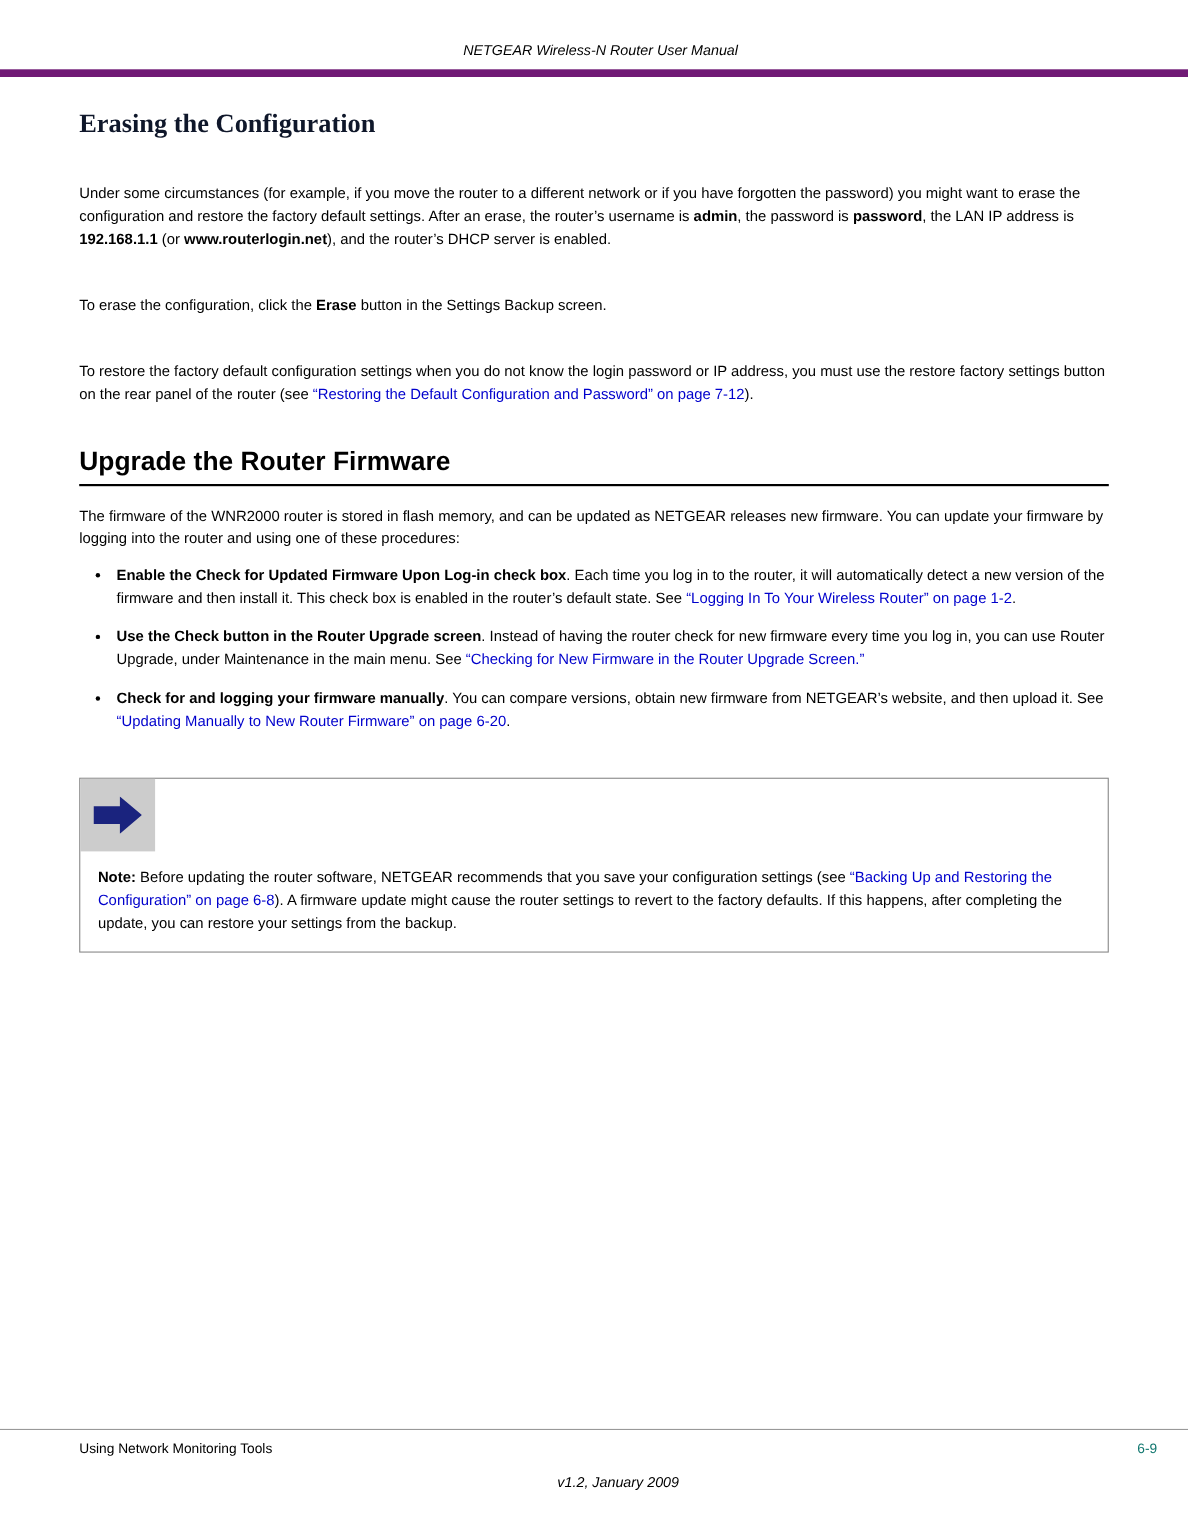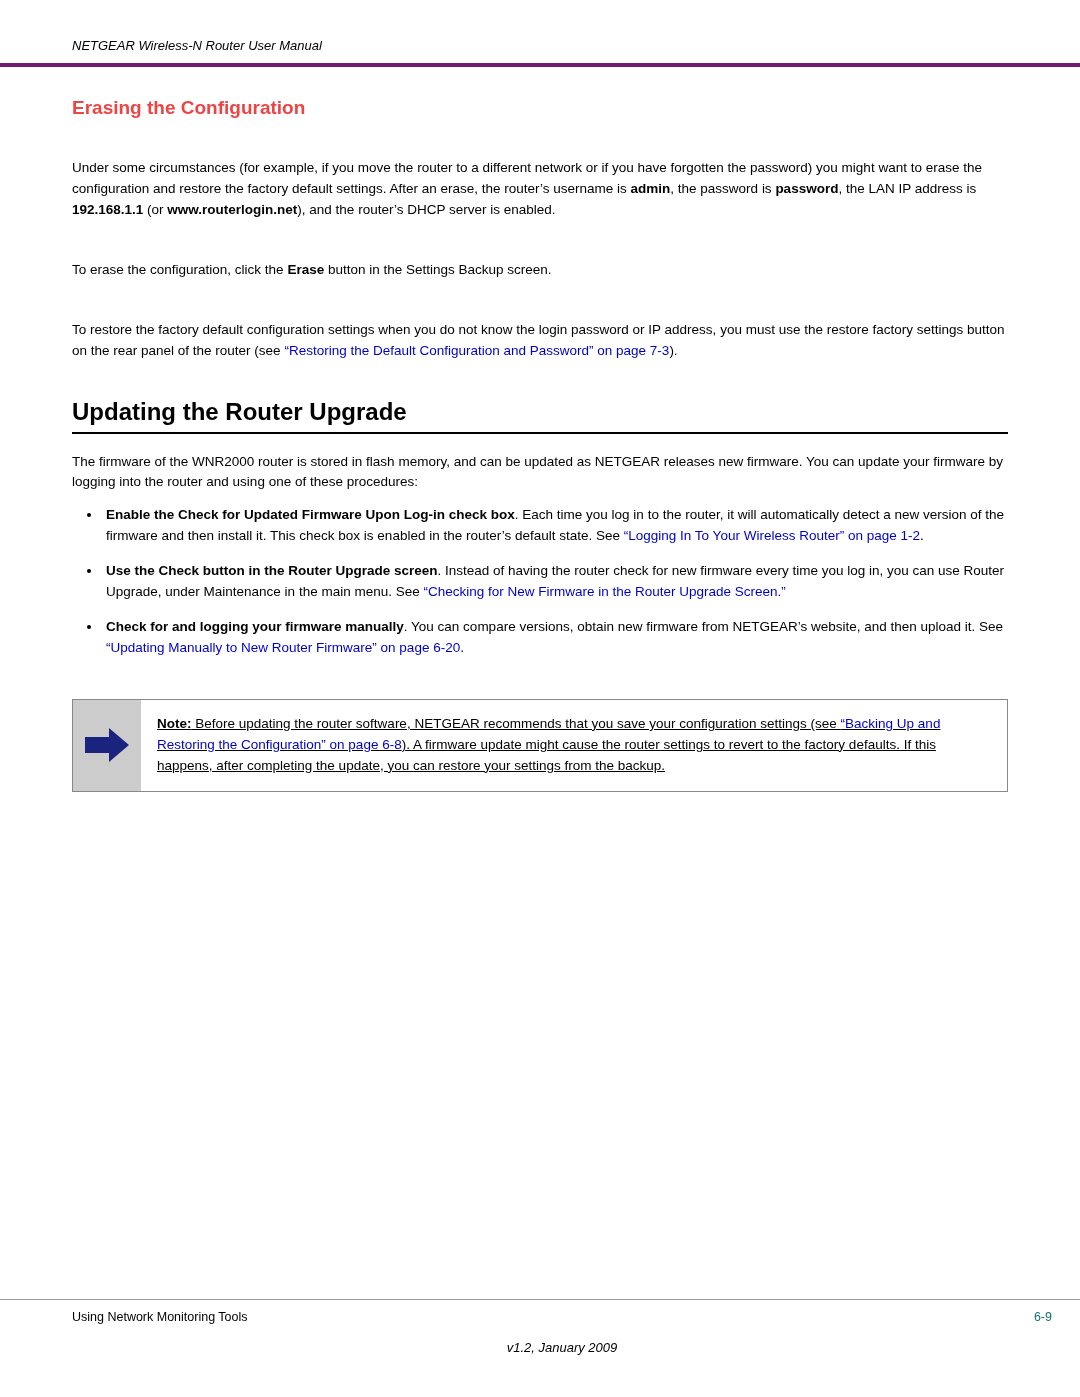--- a/index.html
+++ b/index.html
@@ -22,47 +22,47 @@
       width: 1080px;
       min-height: 1397px;
       background: #ffffff;
       position: relative;
       padding: 0;
     }
 
     
     .page-header {
       display: flex;
-      justify-content: flex-start;
+      justify-content: center;
       padding: 38px 60px 10px 72px;
-      border-bottom: 4px solid #701a75;
+      border-bottom: 7px solid #701a75;
     }
 
     .header-title {
       font-family: Arial, Helvetica, sans-serif;
       font-size: 13px;
       font-style: italic;
       color: #000000;
     }
 
     
     .main-content {
       padding: 0px 72px 60px 72px;
     }
 
     
     .section-erasing {
       margin-top: 30px;
     }
 
     .section-heading-small {
-      font-family: Liberation Sans, sans-serif;
-      font-size: 19px;
-      font-weight: bold;
-      color: #ef4444;
+      font-family: Liberation Serif, serif;
+      font-size: 24px;
+      font-weight: bold;
+      color: #0f172a;
       margin-bottom: 14px;
     }
 
     .body-paragraph {
       font-family: Arial, Helvetica, sans-serif;
       font-size: 13.5px;
       line-height: 1.55;
       color: #000000;
       margin-bottom: 12px;
       margin-top: 39px;
@@ -108,25 +108,24 @@
       padding-left: 4px;
     }
 
     .bullet-list li strong {
       font-weight: bold;
     }
 
     
     .note-box {
       display: flex;
-      flex-direction: row;
+      flex-direction: column;
       border: 1px solid #888888;
       margin-top: 40px;
       margin-bottom: 20px;
-      text-decoration: underline;
     }
 
     .note-arrow-cell {
       background: #cccccc;
       width: 68px;
       min-width: 68px;
       display: flex;
       align-items: center;
       justify-content: center;
       padding: 16px 10px;
@@ -203,26 +202,26 @@
 
       <p class="body-paragraph">
         <span>Under some circumstances (for example, if you move the router to a different network or if you have forgotten the password) you might want to erase the configuration and restore the factory default settings. After an erase, the router’s username is </span><strong>admin</strong><span>, the password is </span><strong>password</strong><span>, the LAN IP address is </span><strong>192.168.1.1</strong><span> (or </span><strong>www.routerlogin.net</strong><span>), and the router’s DHCP server is enabled.</span>
       </p>
 
       <p class="body-paragraph">
         <span>To erase the configuration, click the </span><strong>Erase</strong><span> button in the Settings Backup screen.</span>
       </p>
 
       <p class="body-paragraph">
-        <span>To restore the factory default configuration settings when you do not know the login password or IP address, you must use the restore factory settings button on the rear panel of the router (see </span><a class="link-text" href="#">“Restoring the Default Configuration and Password” on page 7-3</a><span>).</span>
+        <span>To restore the factory default configuration settings when you do not know the login password or IP address, you must use the restore factory settings button on the rear panel of the router (see </span><a class="link-text" href="#">“Restoring the Default Configuration and Password” on page 7-12</a><span>).</span>
       </p>
     </div>
 
     <div class="section-updating">
-      <h1 class="section-heading-large">Updating the Router Upgrade</h1>
+      <h1 class="section-heading-large">Upgrade the Router Firmware</h1>
 
       <p class="body-paragraph" style="margin-top:18px;">The firmware of the WNR2000 router is stored in flash memory, and can be updated as NETGEAR releases new firmware. You can update your firmware by logging into the router and using one of these procedures:</p>
 
       <ul class="bullet-list">
 
         <li>
           <strong>Enable the Check for Updated Firmware Upon Log-in check box</strong><span>. Each time you log in to the router, it will automatically detect a new version of the firmware and then install it. This check box is enabled in the router’s default state. See </span><a class="link-text" href="#">“Logging In To Your Wireless Router” on page 1-2</a><span>.</span>
         </li>
 
         <li>

